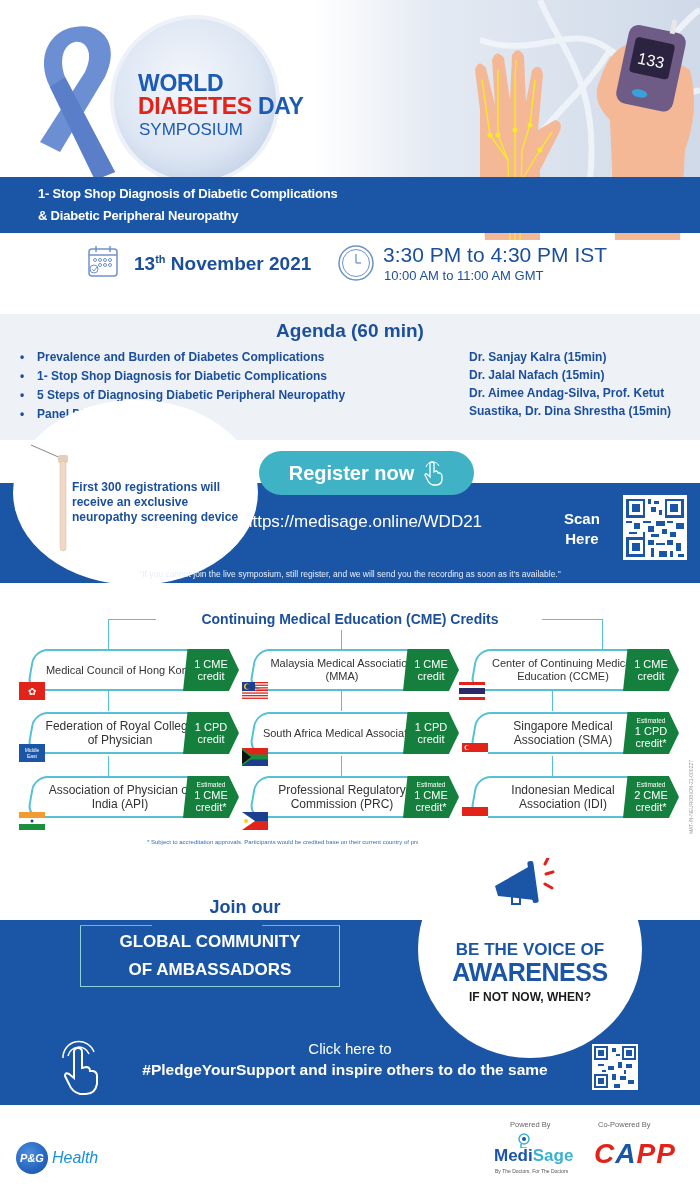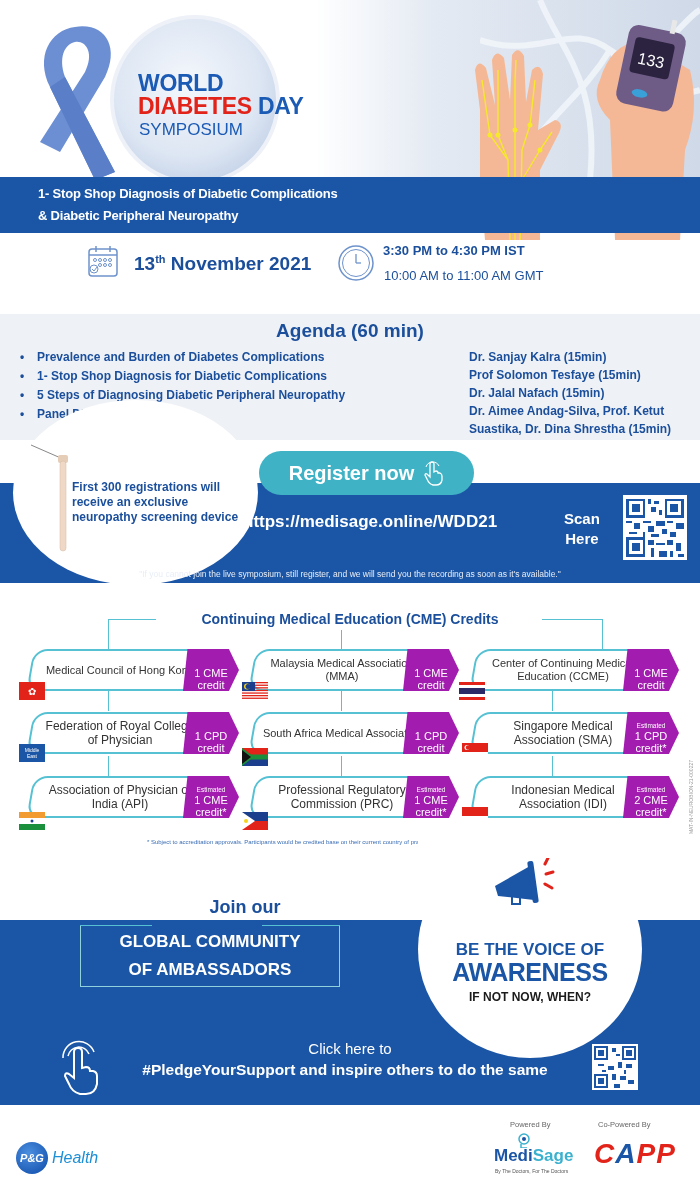--- a/index.html
+++ b/index.html
@@ -20,50 +20,50 @@
     .hand-right { left:580px; top:0; width:120px; height:240px; }
 
     .band { left:0; top:177px; width:700px; height:56px; background:#1b55a5; }
     .band-text { left:38px; top:183px; font-size:13px; font-weight:bold; color:#fff; line-height:22px; letter-spacing:-0.2px; }
 
     
     .cal-icon { left:85px; top:244px; width:36px; height:36px; }
     .date { left:134px; top:253px; font-size:19px; font-weight:bold; color:#1b4f9c; }
     .date sup { font-size:11px; }
     .clock-icon { left:337px; top:244px; width:38px; height:38px; }
-    .time-main { left:383px; top:243px; font-size:13px; font-weight:bold; color:#1b4f9c; }
+    .time-main { left:383px; top:243px; font-size:21px; font-weight:normal; color:#1b4f9c; }
     .time-sub { left:384px; top:268px; font-size:13px; color:#1b4f9c; }
 
     
     .agenda-bg { left:0; top:314px; width:700px; height:126px; background:#eef1f5; }
     .agenda-title { left:0; top:320px; width:700px; text-align:center; font-size:19px; font-weight:bold; color:#1b4f9c; }
     .agenda-list { left:18px; top:348px; width:440px; list-style:none; }
     .agenda-list li { font-size:12px; font-weight:bold; color:#1b4f9c; height:19px; line-height:18px; padding-left:19px; position:relative; }
     .agenda-list li::before { content:"•"; position:absolute; left:2px; top:0; }
     .speakers { left:469px; top:348px; width:230px; }
     .speakers div { font-size:12px; font-weight:bold; color:#1b4f9c; line-height:18px; }
 
     
     .reg-band { left:0; top:483px; width:700px; height:100px; background:#1b55a5; }
     .reg-circle { left:13px; top:400px; width:245px; height:185px; border-radius:50%; background:#fff; }
     .reg-circle-mask { left:0; top:445px; width:300px; height:38px; background:#fff; }
     .device { left:56px; top:455px; width:14px; height:100px; }
     .reg-offer { left:72px; top:480px; width:180px; font-size:12px; font-weight:bold; color:#1b4f9c; line-height:15px; }
     .reg-btn { left:259px; top:451px; width:215px; height:44px; border-radius:22px; background:#3fb2c5; color:#fff; font-size:20px; font-weight:bold; display:flex; align-items:center; justify-content:center; gap:8px; }
-    .reg-url { left:243px; top:512px; font-size:17px; font-weight:bold; color:#fff; }
+    .reg-url { left:243px; top:512px; font-size:17px; font-weight:normal; color:#fff; }
     .scan { left:564px; top:509px; font-size:15px; font-weight:bold; color:#fff; line-height:20px; text-align:center; }
     .qr1 { left:623px; top:495px; width:64px; height:65px; background:#fff; padding:3px; }
     .reg-note { left:0; top:569px; width:700px; text-align:center; font-size:8.5px; color:#e8eef7; }
 
     
     .cme-title { left:0; top:611px; width:700px; text-align:center; font-size:14px; font-weight:bold; color:#1b4f9c; }
     .line { position:absolute; background:#55c1d3; }
     .card { position:absolute; width:180px; height:42px; border:2px solid #55c1d3; border-radius:14px 14px 14px 14px; background:#fff; display:flex; align-items:center; justify-content:center; text-align:center; font-size:11px; color:#333; line-height:13px; padding:0 8px; transform: skewX(-10deg); }
     .card span { transform: skewX(10deg); display:block; }
-    .credit { position:absolute; width:56px; height:42px; background:#a21caf; color:#fff; text-align:center; font-size:11px; line-height:12px; display:flex; flex-direction:column; align-items:center; justify-content:flex-end; clip-path: polygon(8% 0, 82% 0, 100% 50%, 82% 100%, 0 100%); }
+    .credit { position:absolute; width:56px; height:42px; background:#15803d; color:#fff; text-align:center; font-size:11px; line-height:12px; display:flex; flex-direction:column; align-items:center; justify-content:center; clip-path: polygon(8% 0, 82% 0, 100% 50%, 82% 100%, 0 100%); }
     .credit .est { font-size:6.5px; line-height:8px; }
     .flag { position:absolute; width:26px; height:18px; }
     .footnote { left:0; top:839px; width:700px; text-align:center; font-size:6px; color:#3a6db5; }
     .sidecode { left:688px; top:760px; font-size:5px; color:#999; writing-mode:vertical-rl; transform:rotate(180deg); }
 
     
     .amb-band { left:0; top:920px; width:700px; height:185px; background:#1b55a5; }
     .join { left:135px; top:897px; width:220px; text-align:center; font-size:18px; font-weight:bold; color:#1b4f9c; }
     .amb-box { left:80px; top:925px; width:260px; height:62px; border:1px solid #8fd2de; border-top:none; }
     .amb-topline-l { left:80px; top:925px; width:72px; height:1px; background:#55c1d3; }
@@ -178,21 +178,20 @@
 <div class="abs agenda-bg"></div>
 <div class="abs agenda-title">Agenda (60 min)</div>
 <ul class="abs agenda-list">
   <li>Prevalence and Burden of Diabetes Complications</li>
   <li>1- Stop Shop Diagnosis for Diabetic Complications</li>
   <li>5 Steps of Diagnosing Diabetic Peripheral Neuropathy</li>
   <li>Panel Discussion and Q&amp;A</li>
 </ul>
 <div class="abs speakers">
   <div>Dr. Sanjay Kalra (15min)</div>
-  <div>Prof Solomon Tesfaye (15min)</div>
   <div>Dr. Jalal Nafach (15min)</div>
   <div>Dr. Aimee Andag-Silva, Prof. Ketut Suastika, Dr. Dina Shrestha (15min)</div>
 </div>
 
 <div class="abs reg-band"></div>
 <div class="abs reg-circle"></div>
 <div class="abs reg-circle-mask"></div>
 <svg class="abs device" viewBox="0 0 14 100" style="overflow:visible">
   <line x1="7" y1="4" x2="-25" y2="-10" stroke="#888" stroke-width="1"></line>
   <rect x="2" y="0" width="10" height="8" rx="2" fill="#e6cdb8"></rect>

